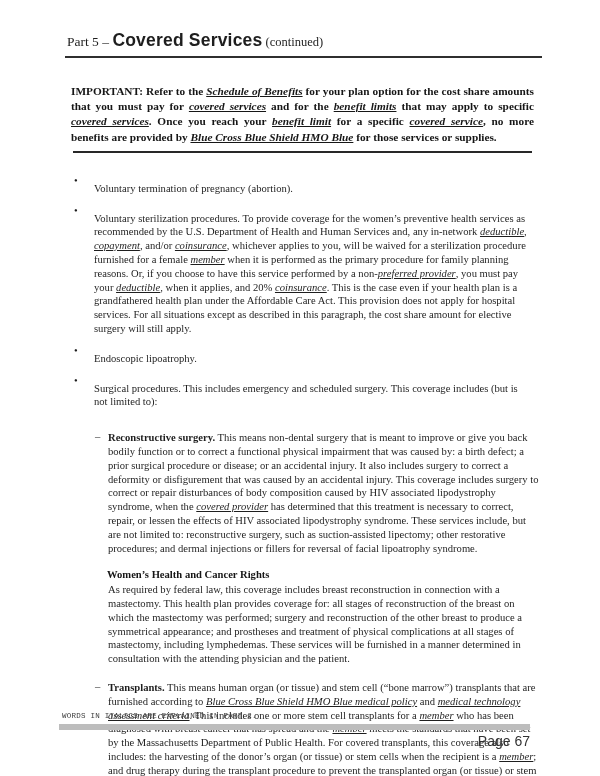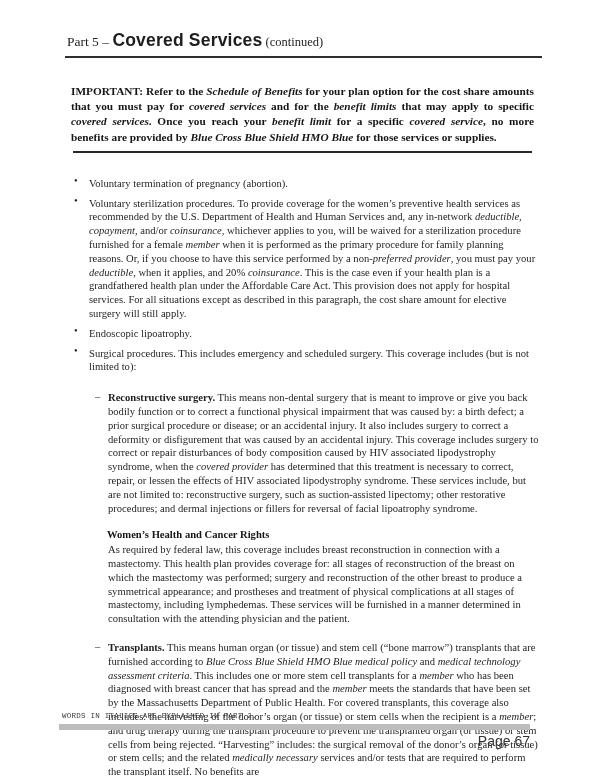--- a/index.html
+++ b/index.html
@@ -17,27 +17,27 @@
   
   .important{
     margin:26px 6px 0 4px;font-weight:bold;font-size:11.3px;line-height:15.2px;
     text-align:justify;color:#161616;
   }
   .notice-rule{border:none;border-top:2.5px solid #282828;margin:6px 8px 0 6px;height:0;}
   
   .bullets{list-style:none;margin:21px 0 0 0;padding:0 0 0 7px;font-size:10.6px;line-height:13.8px;}
   .bullets li{display:flex;margin:0;}
   .b-marker{width:12px;flex:none;}
-  .bullets p{margin:3px;flex:1;}
+  .bullets p{margin:8px;flex:1;}
   .sub{display:flex;margin:13px 0 0 28px;font-size:10.6px;line-height:13.8px;}
   .d-marker{width:12px;flex:none;}
   .sub-body{flex:1;}
   .sub-body p{margin:1px;}
   .sub-heading{font-weight:bold;font-size:10.6px;line-height:13.8px;margin:13px 0 0 0;color:#161616;}
-  .it{font-style:italic;}
+  .it{font-style:italic;text-decoration:underline;}
   .bd{font-weight:bold;}
   
   .footer-note{
     position:absolute;left:62px;top:712px;
     font-family:Liberation Mono, monospace;font-size:7.5px;letter-spacing:.25px;color:#3d3d3d;
   }
   .footer-bar{position:absolute;left:59px;top:724px;width:471px;height:6px;background:#bdbdbd;}
   .footer-page{
     position:absolute;left:60px;top:733px;width:470px;text-align:right;
     font-family:"Liberation Sans",sans-serif;font-size:14px;color:#333333;

